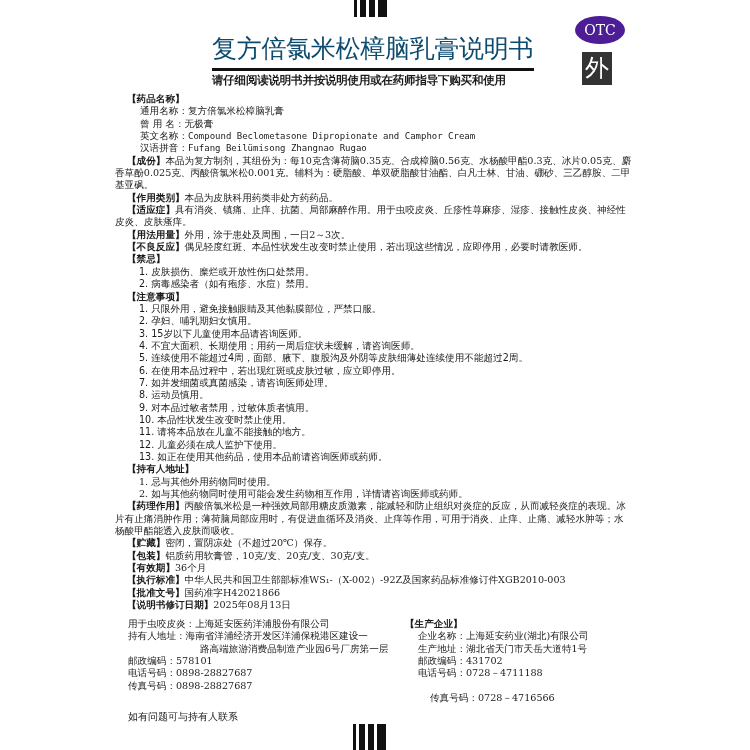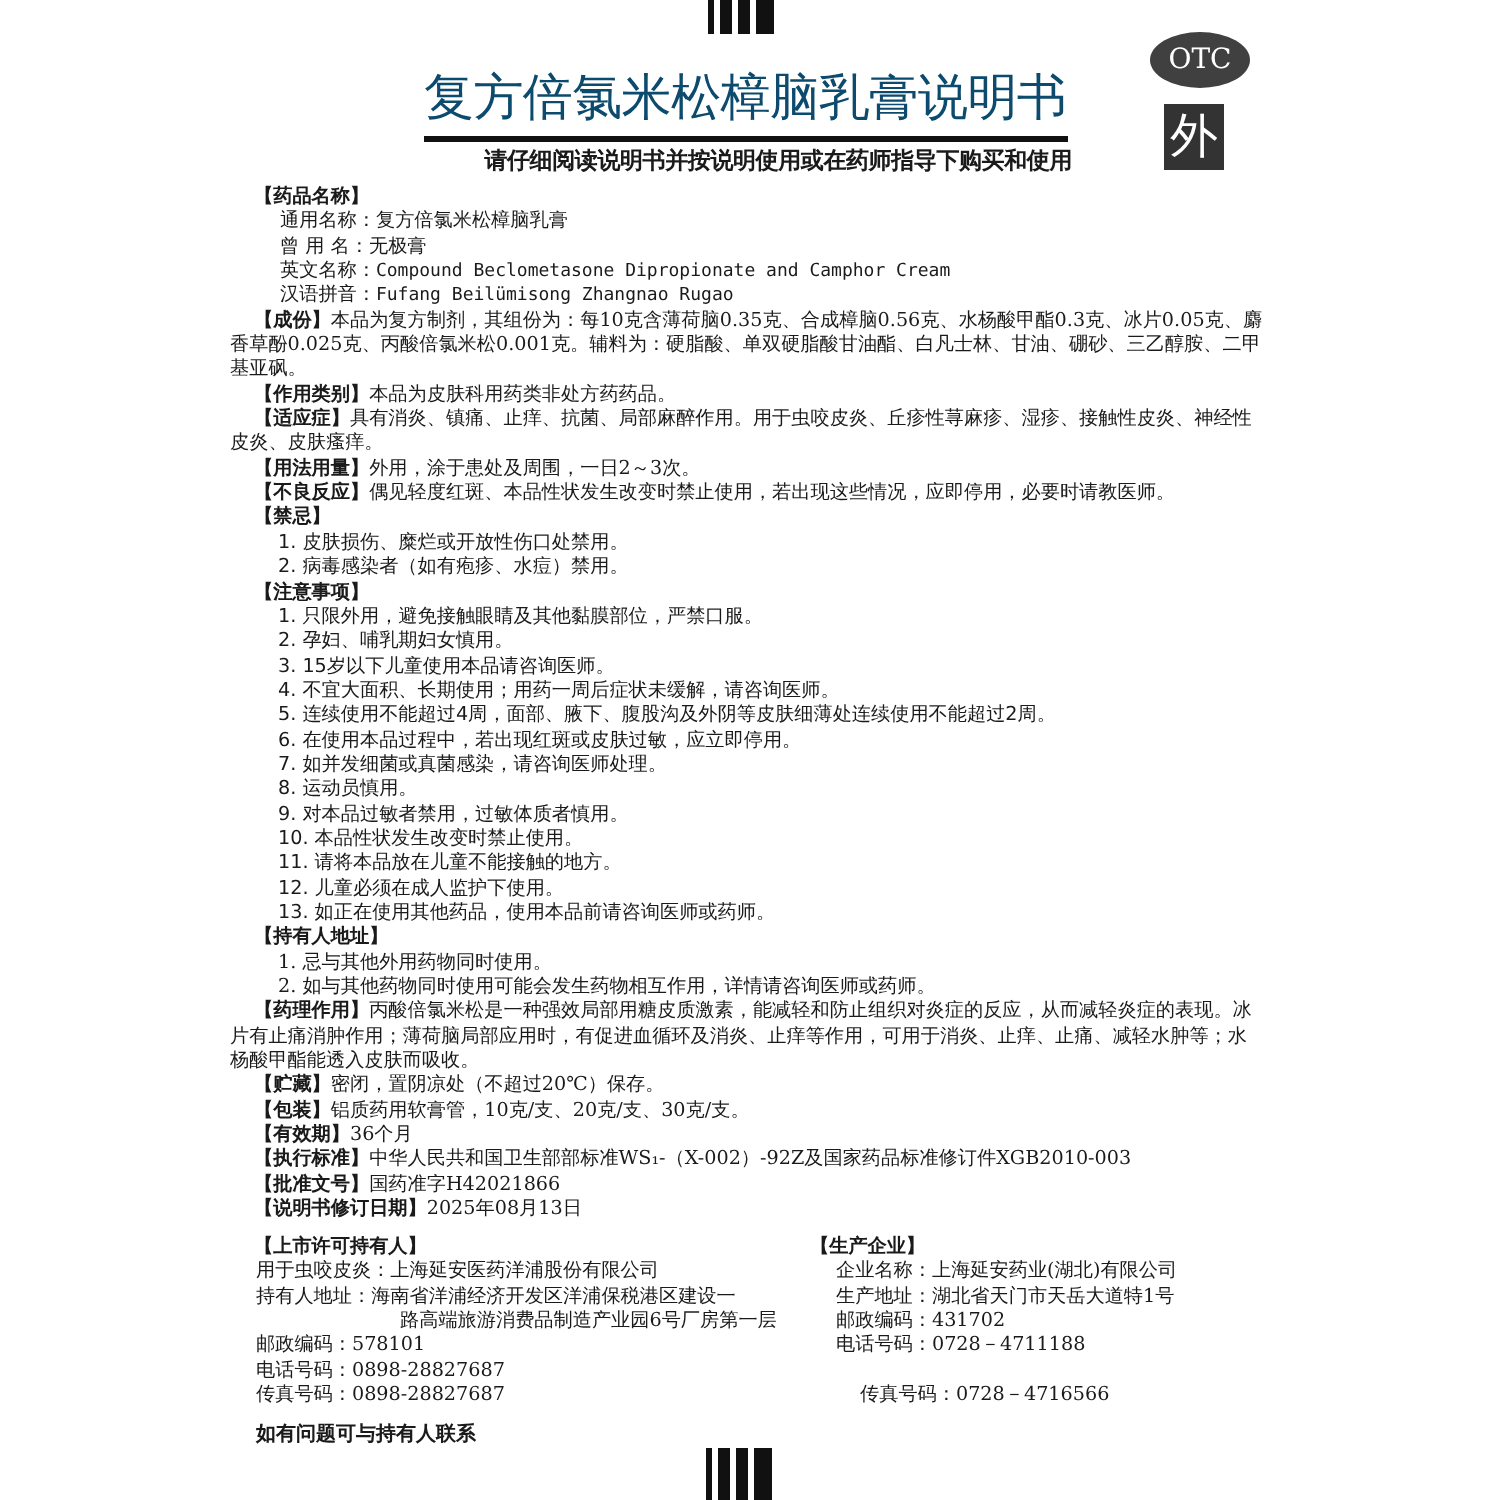--- a/index.html
+++ b/index.html
@@ -3,44 +3,44 @@
   <meta charset="utf-8">
   <style>
     html, body { margin: 0; padding: 0; background: #ffffff; }
     body { width: 750px; height: 750px; position: relative; overflow: hidden;
            font-family: "DejaVu Serif", "Liberation Serif", serif; color: #1a1a1a; }
     .barcode { position: absolute; display: flex; gap: 3px; align-items: stretch; }
     .barcode span { display: block; background: #111; }
     .barcode-top { left: 354px; top: 0; height: 17px; }
     .barcode-bottom { left: 353px; top: 724px; height: 26px; }
     .otc { position: absolute; left: 575px; top: 16px; width: 50px; height: 28px; border-radius: 50%;
-           background: #404040; color: #fff; font-family: "DejaVu Serif", serif; font-size: 14px;
+           background: #4c1d95; color: #fff; font-family: "DejaVu Serif", serif; font-size: 14px;
            line-height: 28px; text-align: center; letter-spacing: 0; }
     .wai { position: absolute; left: 582px; top: 52px; width: 30px; height: 33px; background: #333;
            color: #fff; font-size: 24px; line-height: 33px; text-align: center;
            font-family: "DejaVu Sans", sans-serif; }
     .title { position: absolute; left: 212px; top: 34px; width: 324px; font-family: "DejaVu Sans", sans-serif;
              font-size: 25px; line-height: 30px; letter-spacing: -0.3px; white-space: nowrap; color: #0c4a6e; }
     .title-rule { position: absolute; left: 212px; top: 68px; width: 322px; height: 3px; background: #111; }
     .subtitle { position: absolute; left: 212px; top: 73px; width: 324px; font-family: "DejaVu Sans", sans-serif;
-                font-weight: bold; font-size: 11.5px; line-height: 14px; white-space: nowrap; letter-spacing: -0.2px; text-align: right; }
+                font-weight: bold; font-size: 11.5px; line-height: 14px; white-space: nowrap; letter-spacing: -0.2px; }
     .doc { position: absolute; left: 115px; top: 93px; width: 518px; font-size: 9.6px; line-height: 12.35px; }
     .doc p { margin: 0; }
     .h { font-family: "DejaVu Sans", sans-serif; font-weight: bold; }
     .sec-first { padding-left: 0; text-indent: 12px; }
     .sub { padding-left: 25px; }
     .item { padding-left: 24px; font-family: "DejaVu Sans", sans-serif; }
     .item.plain { font-family: "DejaVu Serif", serif; }
     .cols { position: absolute; left: 115px; top: 618px; width: 520px; display: flex; font-size: 9.6px; line-height: 12.35px; }
     .col-left { width: 290px; }
     .col-right { width: 230px; }
     .col-left .sub, .col-right .sub { padding-left: 13px; }
     .addr-cont { padding-left: 85px; }
     .contact { position: absolute; left: 128px; top: 710px; font-family: "DejaVu Sans", sans-serif;
-               font-weight: bold; font-size: 10px; }
+               font-weight: normal; font-size: 10px; }
   </style>
 </head>
 <body>
 
 <div class="barcode barcode-top">
   <span style="width:3px"></span>
     <span style="width:6px"></span>
     <span style="width:6px"></span>
     <span style="width:9px"></span>
 </div>
@@ -91,21 +91,20 @@
   <p class="sec-first"><span class="h">【贮藏】</span><span>密闭，置阴凉处（不超过20℃）保存。</span></p>
   <p class="sec-first"><span class="h">【包装】</span><span>铝质药用软膏管，10克/支、20克/支、30克/支。</span></p>
   <p class="sec-first"><span class="h">【有效期】</span><span>36个月</span></p>
   <p class="sec-first"><span class="h">【执行标准】</span><span>中华人民共和国卫生部部标准WS₁-（X-002）-92Z及国家药品标准修订件XGB2010-003</span></p>
   <p class="sec-first"><span class="h">【批准文号】</span><span>国药准字H42021866</span></p>
   <p class="sec-first"><span class="h">【说明书修订日期】</span><span>2025年08月13日</span></p>
 </div>
 
 <div class="cols">
   <div class="col-left">
-    <p class="h" style="margin:0;padding-left:12px">【上市许可持有人】</p>
     <p class="sub" style="margin:0"><span>用于虫咬皮炎：</span><span>上海延安医药洋浦股份有限公司</span></p>
     <p class="sub" style="margin:0"><span>持有人地址：</span><span>海南省洋浦经济开发区洋浦保税港区建设一</span></p>
     <p class="addr-cont" style="margin:0">路高端旅游消费品制造产业园6号厂房第一层</p>
     <p class="sub" style="margin:0"><span>邮政编码：</span><span>578101</span></p>
     <p class="sub" style="margin:0"><span>电话号码：</span><span>0898-28827687</span></p>
     <p class="sub" style="margin:0"><span>传真号码：</span><span>0898-28827687</span></p>
   </div>
   <div class="col-right">
     <p class="h" style="margin:0">【生产企业】</p>
     <p class="sub" style="margin:0"><span>企业名称：</span><span>上海延安药业(湖北)有限公司</span></p>

